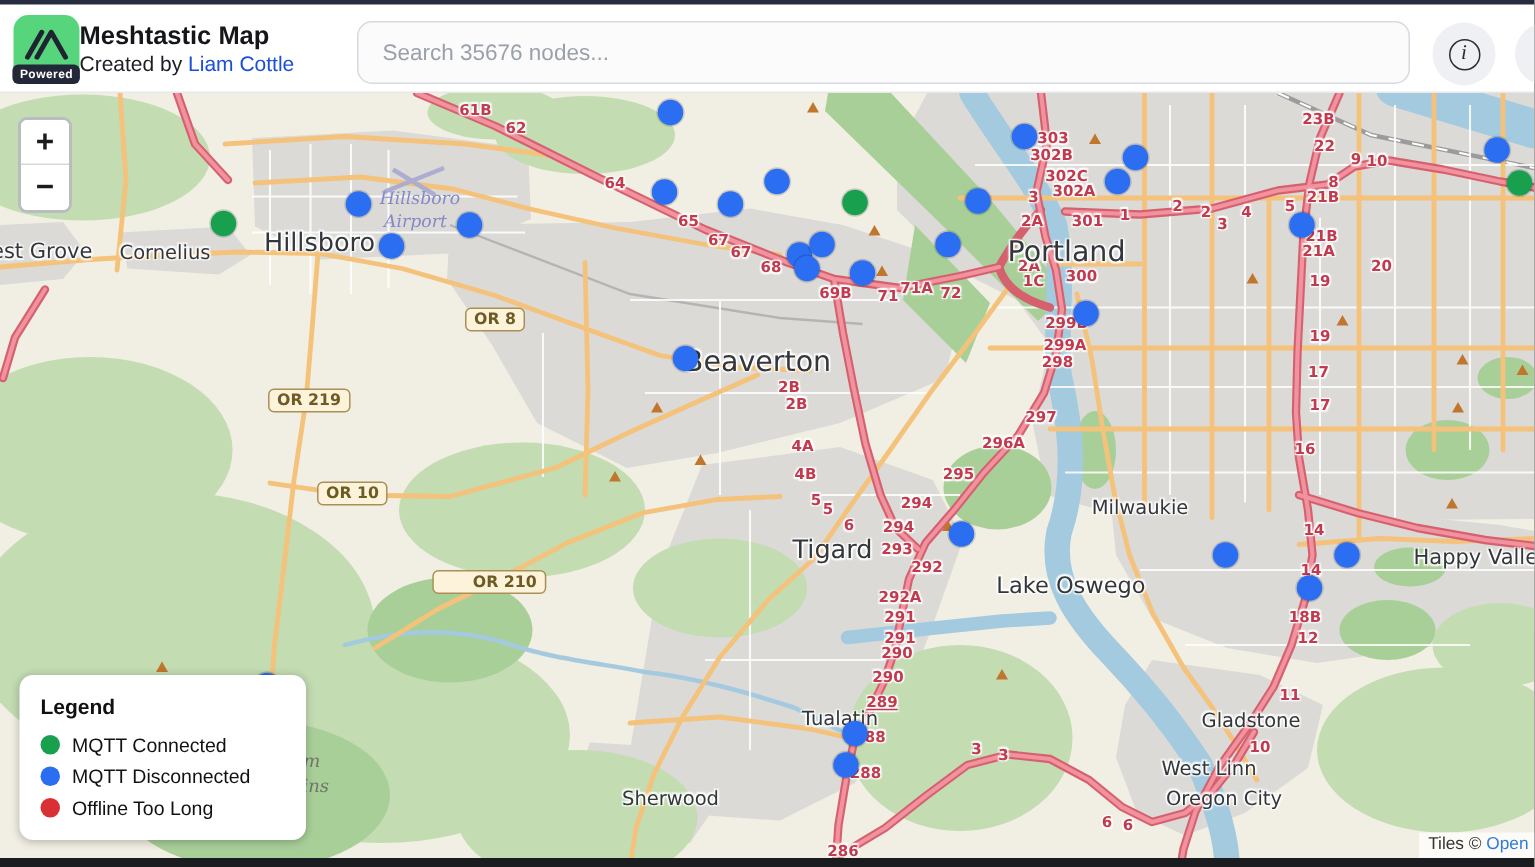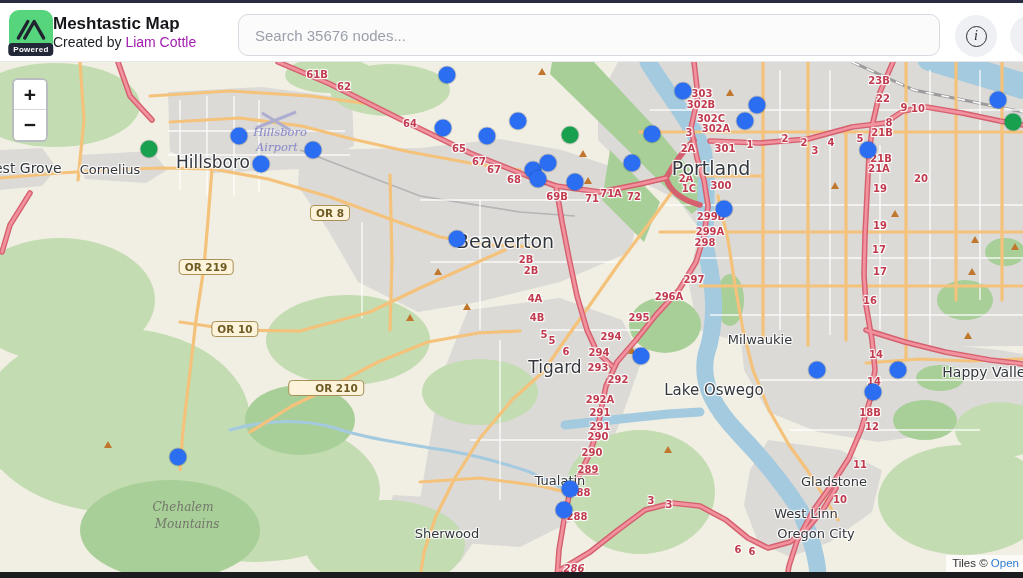--- a/index.html
+++ b/index.html
@@ -11,21 +11,21 @@
           border-bottom:1px solid #e7e8ec;z-index:40;display:flex;align-items:center;}
   #logo{position:relative;width:44px;height:44px;margin-left:9px;border-radius:10px;
         background:#57d57c;flex:0 0 auto;}
   #logo svg{position:absolute;left:3px;top:2px;}
   #logo-badge{position:absolute;left:50%;bottom:-2px;transform:translateX(-50%);
         background:#232838;color:#fff;font-size:8px;font-weight:bold;letter-spacing:.3px;
         padding:2px 5px;border-radius:4px;white-space:nowrap;}
   #titleblock{line-height:1.25;}
   #app-title{font-size:17px;font-weight:bold;color:#14161a;}
   #byline{font-size:14px;color:#1b1e24;}
-  #byline a{color:#a21caf;text-decoration:none;}
+  #byline a{color:#1d4ed8;text-decoration:none;}
   #search{position:absolute;left:238px;top:11px;width:702px;height:42px;box-sizing:border-box;
         border:1px solid #d7dae1;border-radius:10px;background:#fbfbfc;padding:0 16px;
         font-size:15px;color:#333;outline:none;font-family:"Liberation Sans",sans-serif;}
   #search::placeholder{color:#9aa0ab;}
   .round-btn{position:absolute;top:12px;width:42px;height:42px;border-radius:50%;
         background:#eff0f3;border:none;display:flex;align-items:center;justify-content:center;
         cursor:pointer;}
   #info-btn{left:955px;}
   #mobile-btn{left:1010px;}
   .i-glyph{width:21px;height:21px;border:1.6px solid #2a2d33;border-radius:50%;
@@ -289,21 +289,21 @@
         <div class="exit-label" style="left: 598px; top: 305px;">293</div>
         <div class="exit-label" style="left: 596px; top: 317px; padding-left: 44px;">292</div>
         <div class="exit-label" style="left: 600px; top: 337px;">292A</div>
         <div class="exit-label" style="left: 600px; top: 350px;">291</div>
         <div class="exit-label" style="left: 600px; top: 364px;">291</div>
         <div class="exit-label" style="left: 598px; top: 374px;">290</div>
         <div class="exit-label" style="left: 592px; top: 390px;">290</div>
         <div class="exit-label" style="left: 588px; top: 407px; text-decoration: underline;">289</div>
         <div class="exit-label" style="left: 580px; top: 430px;">288</div>
         <div class="exit-label" style="left: 577px; top: 454px;">288</div>
-        <div class="exit-label" style="left: 574px; top: 506px; font-style: italic;">286</div>
+        <div class="exit-label" style="left: 562px; top: 506px;">286</div>
         <div class="exit-label" style="left: 702px; top: 31px;">303</div>
         <div class="exit-label" style="left: 701px; top: 42px;">302B</div>
         <div class="exit-label" style="left: 711px; top: 56px;">302C</div>
         <div class="exit-label" style="left: 716px; top: 66px;">302A</div>
         <div class="exit-label" style="left: 689px; top: 70px;">3</div>
         <div class="exit-label" style="left: 725px; top: 86px;">301</div>
         <div class="exit-label" style="left: 688px; top: 86px;">2A</div>
         <div class="exit-label" style="left: 686px; top: 116px;">2A</div>
         <div class="exit-label" style="left: 689px; top: 126px;">1C</div>
         <div class="exit-label" style="left: 750px; top: 82px;">1</div>
@@ -388,20 +388,35 @@
         <div class="node-marker" style="left: 570px; top: 427px; background: rgb(43, 110, 242);"></div>
         <div class="node-marker" style="left: 564px; top: 448px; background: rgb(43, 110, 242);"></div>
         <div class="node-marker" style="left: 178px; top: 395px; background: rgb(43, 110, 242);"></div>
       </div>
 
     <div id="zoomctl">
       <button class="zoom-btn" id="zoom-in">+</button>
       <button class="zoom-btn" id="zoom-out">−</button>
     </div>
 
+    <div id="legend">
+      <div id="legend-title">Legend</div>
+      <div class="legend-item">
+        <span class="dot" style="background: rgb(24, 160, 78);"></span>
+        <span>MQTT Connected</span>
+      </div>
+      <div class="legend-item">
+        <span class="dot" style="background: rgb(43, 110, 242);"></span>
+        <span>MQTT Disconnected</span>
+      </div>
+      <div class="legend-item">
+        <span class="dot" style="background: rgb(217, 48, 54);"></span>
+        <span>Offline Too Long</span>
+      </div>
+    </div>
 
     <div id="attrib">
       <span>Tiles © </span><a href="#">Open</a>
     </div>
   </div>
 
   <div id="bottomstrip"></div>
 </div>
 
 </body></html>

